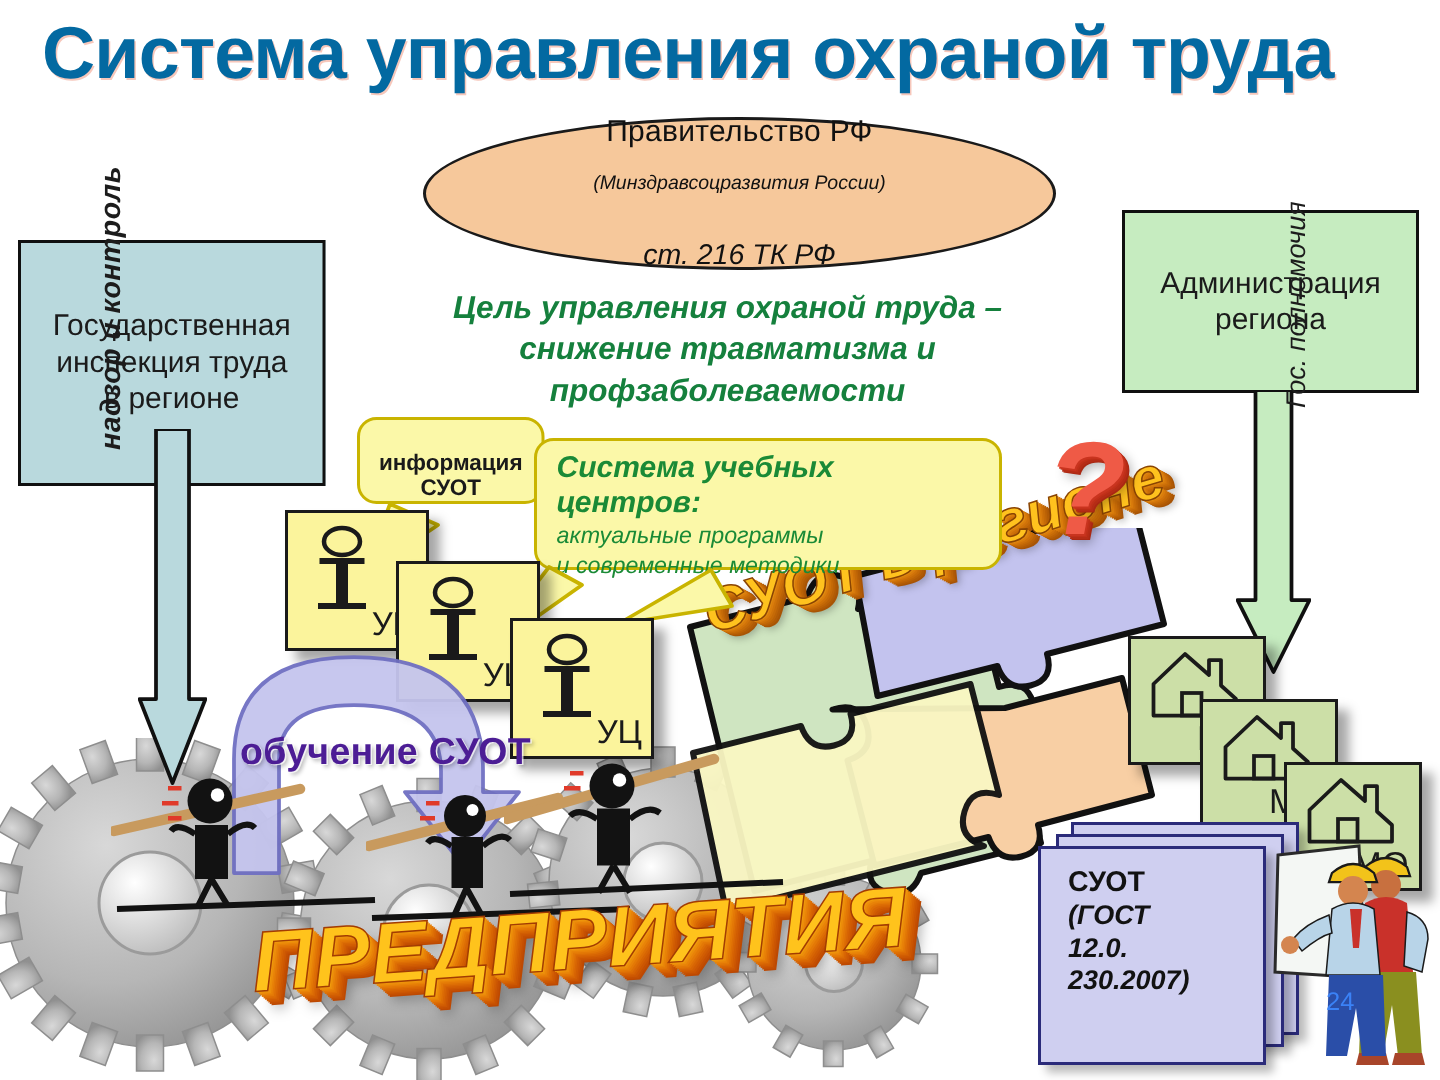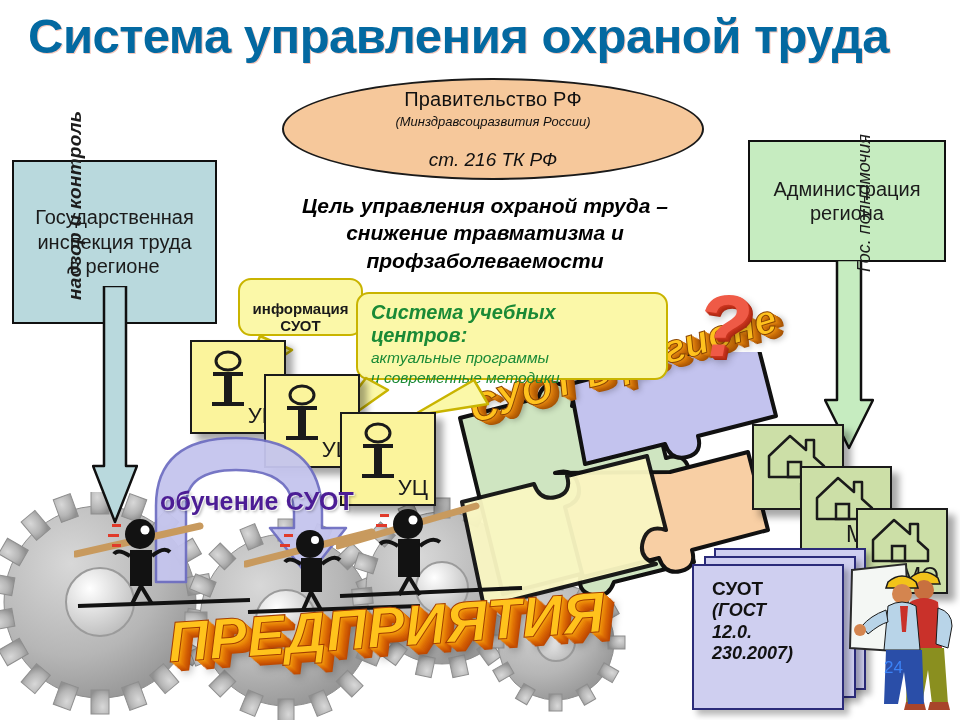--- a/index.html
+++ b/index.html
@@ -29,31 +29,32 @@
 
   
   #gov-ellipse{
     left:282px;top:78px;width:422px;height:102px;
     background:#f6c89b;
     border:2px solid #1a1a1a;
     border-radius:50%/50%;
     display:flex;flex-direction:column;
     align-items:center;justify-content:center;
     box-sizing:border-box;
+    gap:11px;
   }
   #gov-ellipse .l1{font-size:20px;color:#111;letter-spacing:.2px;}
   #gov-ellipse .l2{font-size:13px;font-style:italic;color:#111;margin-top:3px;}
   #gov-ellipse .l3{font-size:19px;font-style:italic;color:#111;margin-top:20px;}
 
   
   #goal{
     left:255px;top:192px;width:460px;
     text-align:center;
     font-size:21px;font-weight:bold;font-style:italic;
-    color:#000000;line-height:1.30;
+    color:#15803d;line-height:1.30;
     text-shadow:1px 1px 0 rgba(255,255,255,.9);
   }
 
   
   #insp-box{
     left:12px;top:160px;width:205px;height:164px;
     background:#b9d9dd;border:2px solid #101010;
     box-sizing:border-box;
     display:flex;align-items:center;justify-content:center;
     text-align:center;font-size:20px;color:#1b1b1b;line-height:1.22;

